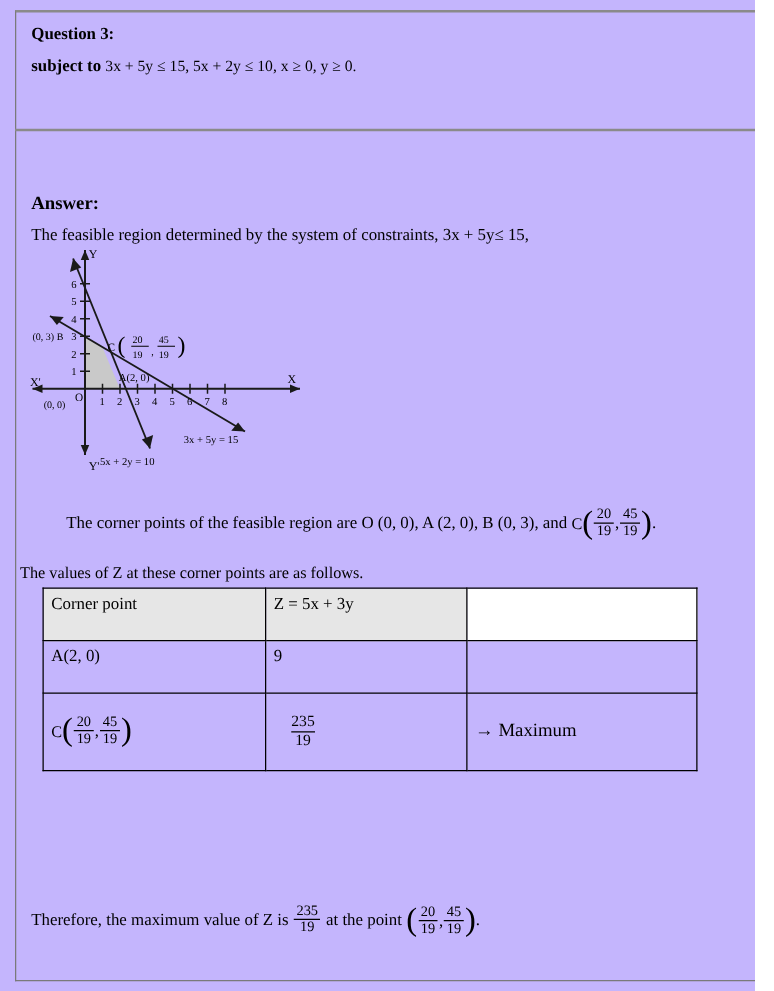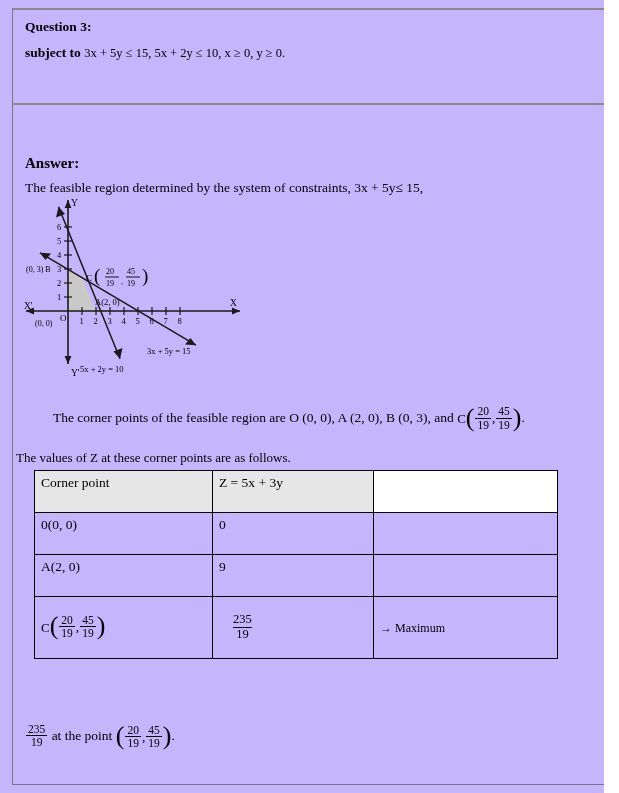--- a/index.html
+++ b/index.html
@@ -63,21 +63,21 @@
   table.vals tr.hdr td { background: #e6e6e6; height: 42px; }
   table.vals tr.hdr td.blank { background: #ffffff; }
   table.vals tr.body td { height: 42px; }
   table.vals tr.last td { height: 62px; vertical-align: middle; }
   col.c1 { width: 178px; }
   col.c2 { width: 161px; }
   col.c3 { width: 184px; }
   .cell-frac { display: inline-block; text-align: center; font-size: 12.5px; line-height: 1.1; margin-left: 14px; }
   .cell-frac .num { display: block; }
   .cell-frac .den { display: block; border-top: 1px solid #000; }
-  .maxnote { font-size: 12px; }
+  .maxnote { font-size: 15px; }
   
   .concl { position: absolute; left: 25px; top: 723px; width: 570px; font-size: 13.5px; line-height: 26px; }
 </style>
 </head>
 <body>
 
 <div id="page">
   <div class="doc-frame"></div>
   <div class="section-divider"></div>
 
@@ -194,25 +194,20 @@
     <colgroup>
         <col class="c1">
         <col class="c2">
         <col class="c3">
       </colgroup>
     <tbody>
       <tr class="hdr">
         <td>Corner point</td>
         <td>Z = 5x + 3y</td>
         <td class="blank"></td>
-      </tr>
-      <tr class="body">
-        <td>0(0, 0)</td>
-        <td>0</td>
-        <td></td>
       </tr>
       <tr class="body">
         <td>A(2, 0)</td>
         <td>9</td>
         <td></td>
       </tr>
       <tr class="last">
         <td>
           <span class="cpoint">
             <span class="clab">C</span><span class="paren">(</span><span class="frac"><span class="num">20</span><span class="den">19</span></span><span>,</span><span class="frac"><span class="num">45</span><span class="den">19</span></span><span class="paren">)</span></span>
@@ -224,17 +219,18 @@
           </span>
         </td>
         <td>
           <span class="maxnote">→ Maximum</span>
         </td>
       </tr>
     </tbody>
   </table>
 
   <div class="concl">
+    <span>Therefore, the maximum value of Z is</span>
     <span class="frac"><span class="num">235</span><span class="den">19</span></span>
     <span>at the point</span>
     <span class="cpoint"><span class="paren">(</span><span class="frac"><span class="num">20</span><span class="den">19</span></span><span>,</span><span class="frac"><span class="num">45</span><span class="den">19</span></span><span class="paren">)</span></span><span>.</span>
   </div>
 </div>
 
 </body></html>

